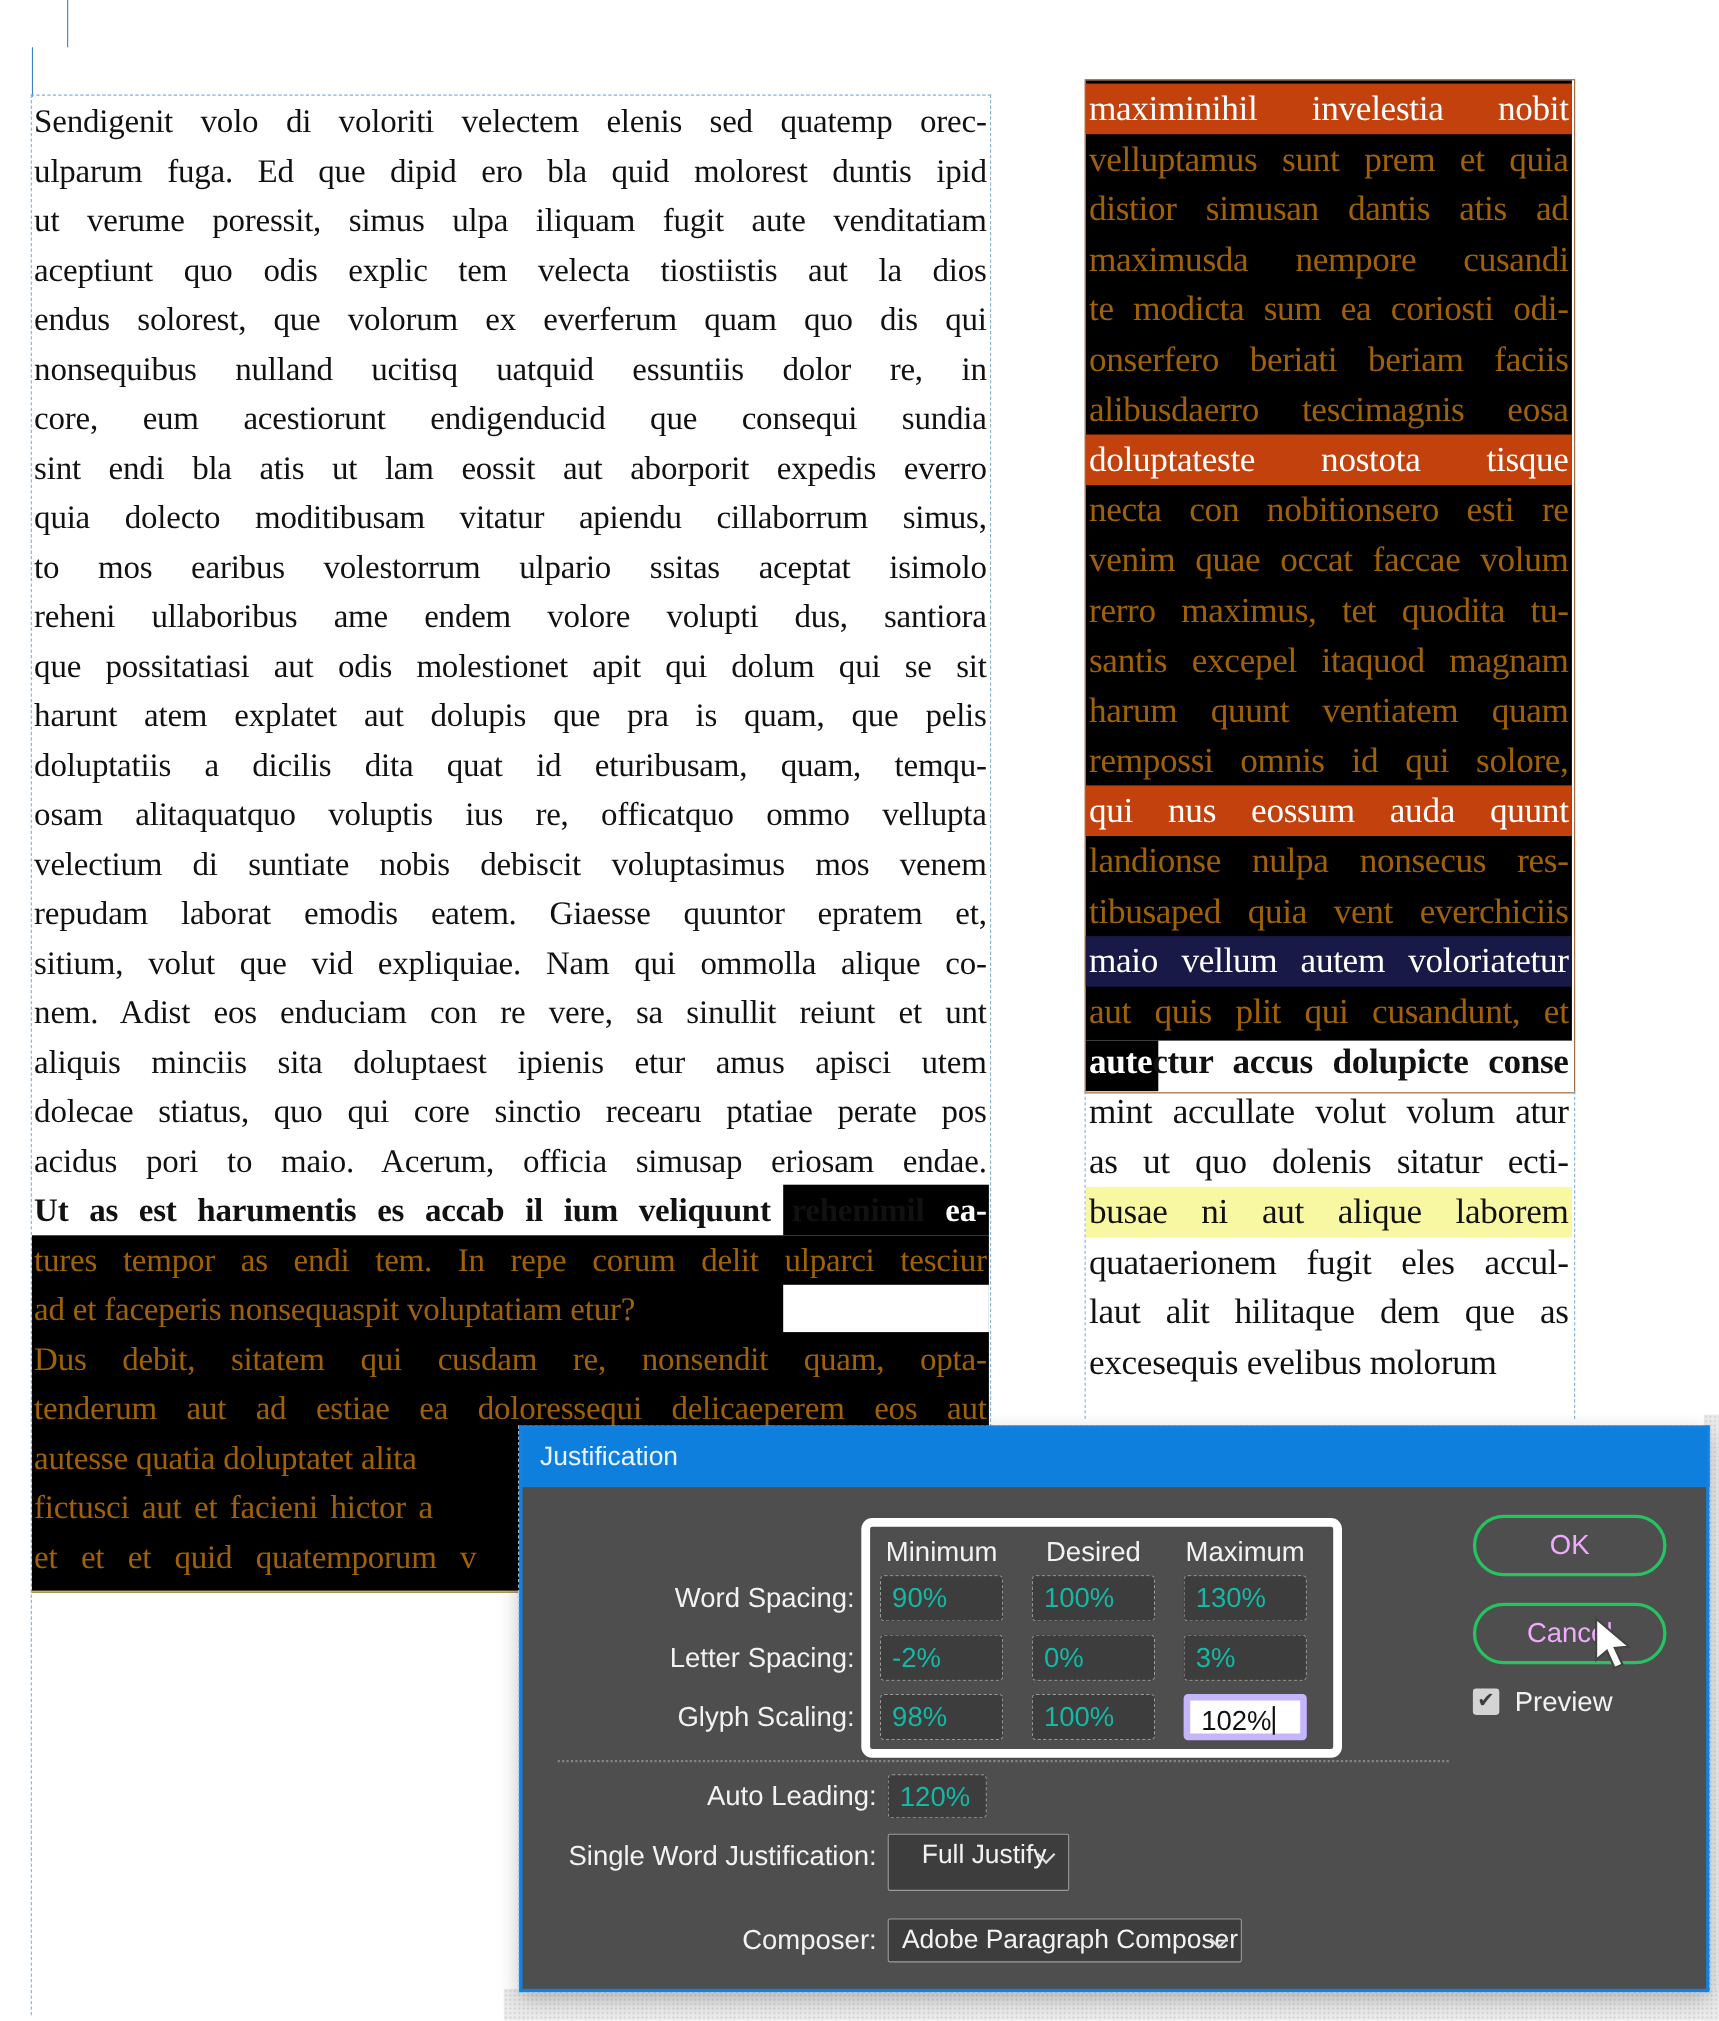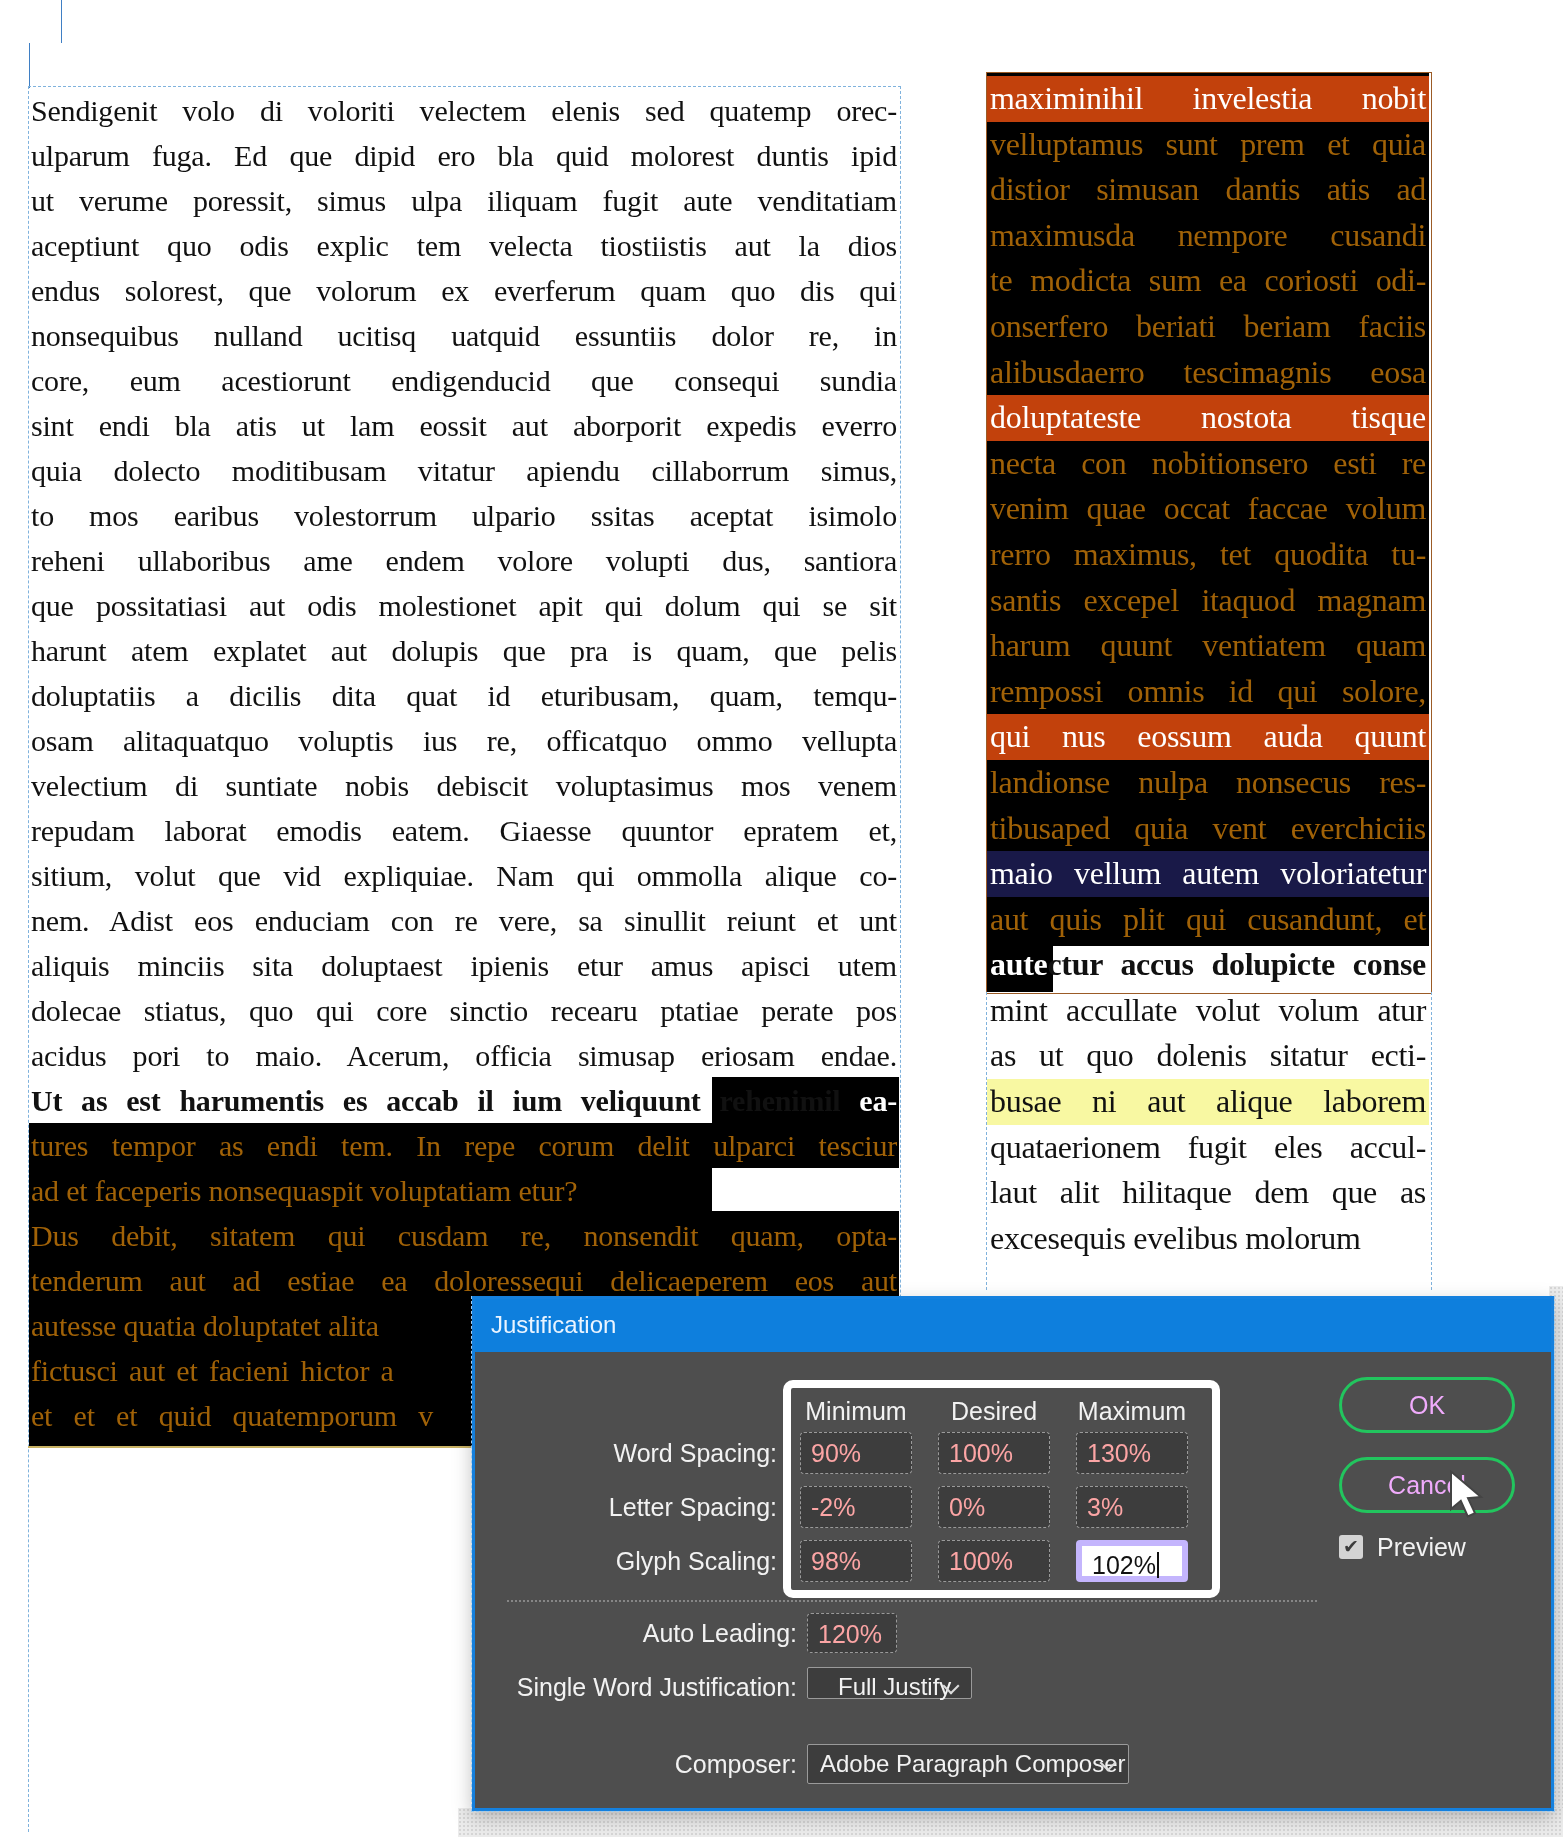--- a/index.html
+++ b/index.html
@@ -47,21 +47,21 @@
 
   
   #dialog{position:absolute;left:472px;top:1297px;width:1076px;height:511px;background:#4e4e4e;
           border:3px solid #1580dd;border-top:none;outline:1px dashed #9ecbef;
           box-shadow:0 6px 18px rgba(0,0,0,.25);color:#f2f2f2;font-size:25px;}
   #dialog-titlebar{position:absolute;left:-3px;top:-1px;width:1076px;height:53px;background:#0e7fdd;
           border:3px solid #1580dd;border-bottom:none;}
   #dialog-title{position:absolute;left:16px;top:0;line-height:52px;font-size:24px;color:#eaf4ff;}
   .dlabel{position:absolute;text-align:right;color:#f2f2f2;}
   .dfield{position:absolute;background:#3d3d3d;border:1px dashed #9a9a9a;border-radius:4px;
-          color:#fca5a5;line-height:40px;padding-left:10px;box-sizing:border-box;}
+          color:#14b8a6;line-height:40px;padding-left:10px;box-sizing:border-box;}
   .dfield.focused{background:#ffffff;color:#111;border:6px solid #c4b5fd;line-height:38px;}
   .caret{display:inline-block;width:2px;height:26px;background:#111;vertical-align:-4px;margin-left:1px;}
   .dheader{position:absolute;top:98px;height:32px;line-height:32px;text-align:center;width:112px;}
   #annot-rect{position:absolute;left:308px;top:83px;width:437px;height:218px;
           border:8px solid #ffffff;border-radius:10px;box-sizing:border-box;}
   #dlg-sep{position:absolute;left:32px;top:303px;width:810px;border-top:2px dotted #868686;}
   .dropdown{position:absolute;background:#3d3d3d;border:1px solid #9a9a9a;border-radius:2px;
           color:#f2f2f2;font-size:24px;line-height:38px;padding-left:12px;box-sizing:border-box;}
   .chev{position:absolute;right:14px;top:12px;width:10px;height:10px;
           border-right:2px solid #dddddd;border-bottom:2px solid #dddddd;transform:rotate(45deg);}
@@ -180,21 +180,21 @@
     </div>
 
     <div id="annot-rect"></div>
 
     <div id="dlg-sep"></div>
 
     <div class="dlabel" style="left:22px;top:316px;width:300px;line-height:40px;">Auto Leading:</div>
     <div class="dfield" style="left:332px;top:316px;width:90px;height:40px;">120%</div>
 
     <div class="dlabel" style="left:22px;top:370px;width:300px;line-height:40px;">Single Word Justification:</div>
-    <div class="dropdown" style="left:332px;top:370px;width:165px;height:32px;padding-left:30px;">
+    <div class="dropdown" style="left:332px;top:370px;width:165px;height:52px;padding-left:30px;">
       <span>Full Justify</span>
       <span class="chev"></span>
     </div>
 
     <div class="dlabel" style="left:22px;top:447px;width:300px;line-height:40px;">Composer:</div>
     <div class="dropdown" style="left:332px;top:447px;width:322px;height:40px;">
       <span>Adobe Paragraph Composer</span>
       <span class="chev"></span>
     </div>
 

